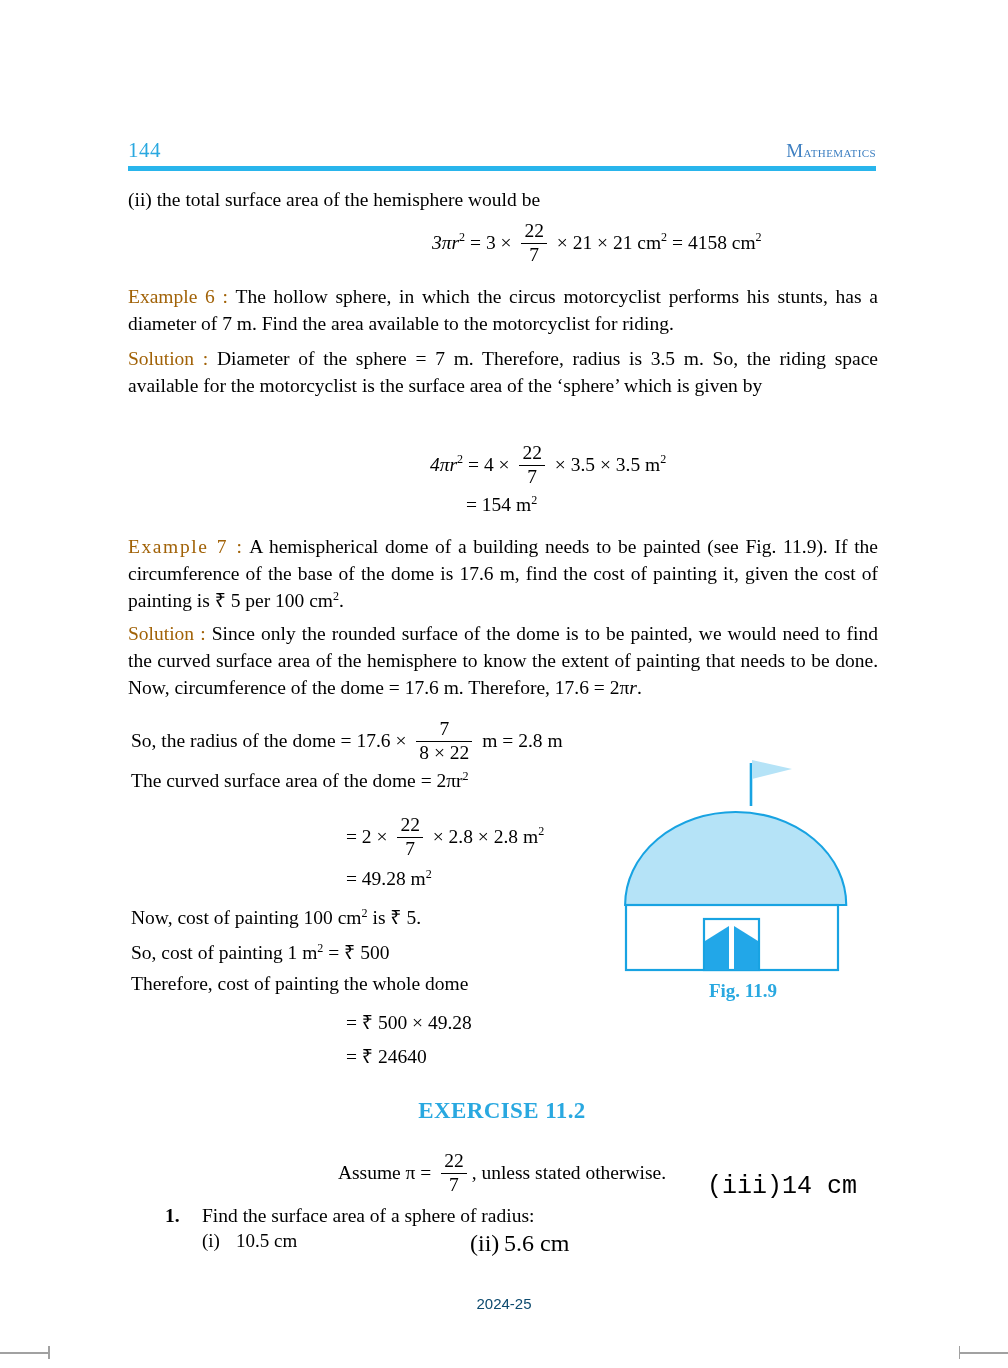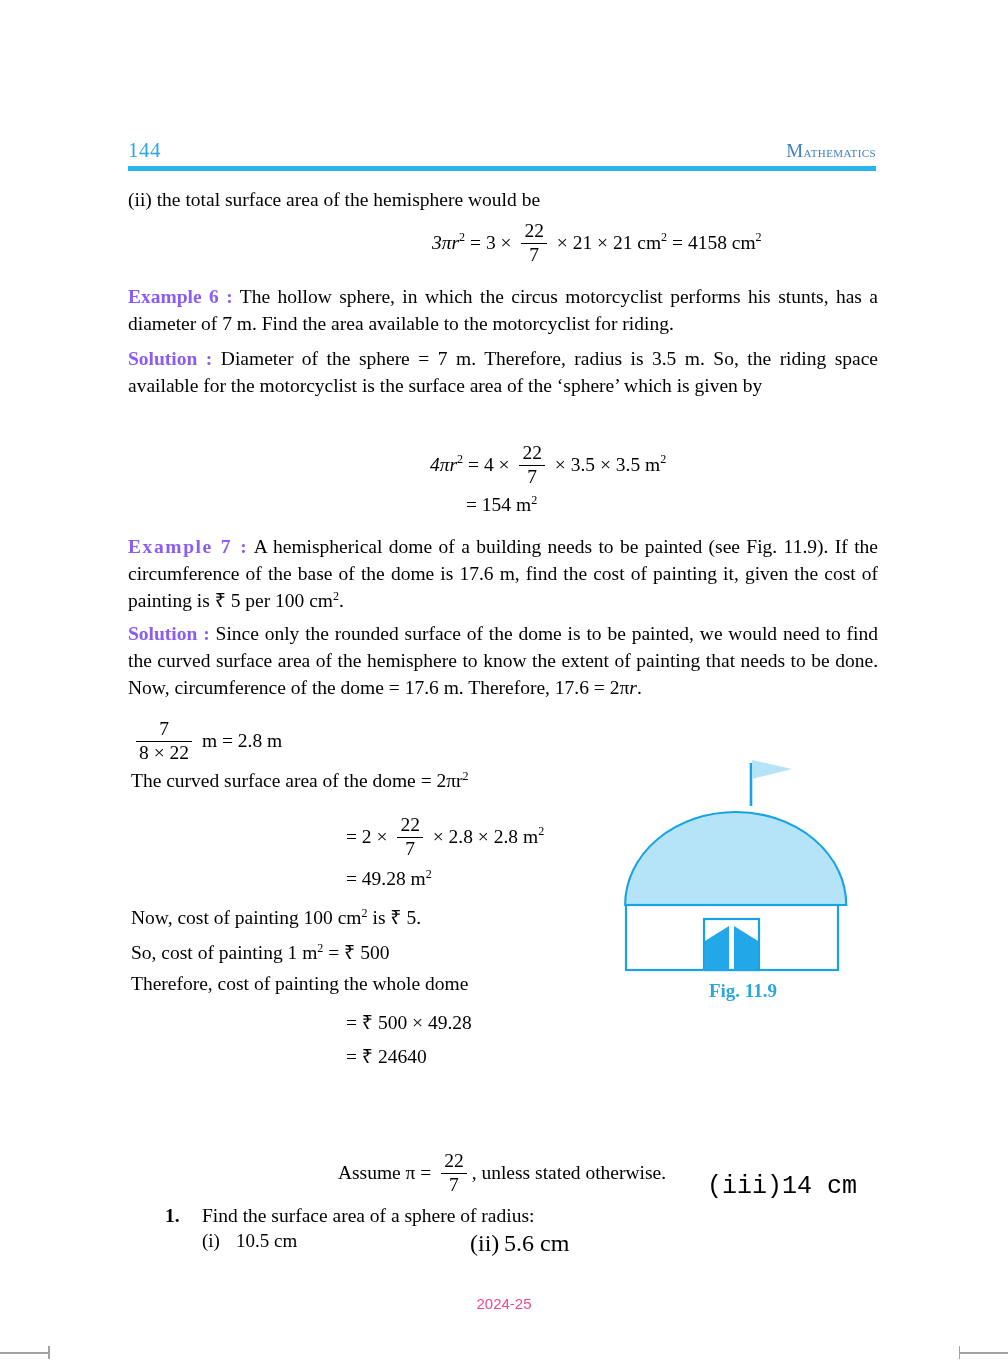--- a/index.html
+++ b/index.html
@@ -64,22 +64,22 @@
   .tblock {
     position: absolute;
     font-size: 19.5px;
     line-height: 27px;
   }
   .just {
     text-align: justify;
     text-align-last: left;
   }
   .lbl {
-    color: #8b5cf6;
-    font-weight: bold;
+    color: #a16207;
+    font-weight: normal;
     margin-top: 19px;
   }
   .lbl-sp {
     letter-spacing: 1.6px;
   }
   i.var { font-style: italic; }
   sup { font-size: 0.62em; vertical-align: super; line-height: 0; }
 
   
   .frac {
@@ -173,21 +173,21 @@
 
   
   .footer {
     position: absolute;
     left: 0;
     top: 1295px;
     width: 1008px;
     text-align: center;
     font-family: "Liberation Sans", sans-serif;
     font-size: 15px;
-    color: #ec4899;
+    color: #0c4a6e;
   }
 
   
   .crop {
     position: absolute;
     opacity: 0.55;
   }
   .crop-bl { left: 0px;  top: 1346px; }
   .crop-br { right: 0px; top: 1346px; }
   .crop .h { position: absolute; width: 48px; height: 1.5px; background: #555; top: 6px; }
@@ -251,20 +251,21 @@
     <span class="lbl lbl-sp">Example 7 :</span>
     <span>A hemispherical dome of a building needs to be painted (see Fig. 11.9). If the circumference of the base of the dome is 17.6 m, find the cost of painting it, given the cost of painting is ₹ 5 per 100 cm</span><sup>2</sup><span>.</span>
   </div>
 
   <div class="tblock just" style="left:128px; top:620px; width:750px;">
     <span class="lbl">Solution :</span>
     <span>Since only the rounded surface of the dome is to be painted, we would need to find the curved surface area of the hemisphere to know the extent of painting that needs to be done. Now, circumference of the dome = 17.6 m. Therefore, 17.6 = 2π</span><i class="var">r</i><span>.</span>
   </div>
 
   <div class="eq" style="left:131px; top:720px;">
+    <span>So, the radius of the dome = 17.6 ×</span>
     <span class="frac">
       <span class="num">7</span>
       <span class="bar"></span>
       <span class="den">8 × 22</span>
     </span>
     <span>m = 2.8 m</span>
   </div>
 
   <div class="eq" style="left:131px; top:770px;">
     <span>The curved surface area of the dome = 2πr</span><sup>2</sup>
@@ -311,20 +312,21 @@
 
       <rect x="86" y="171" width="55" height="51" fill="#ffffff" stroke="#18a3e2" stroke-width="2.2"></rect>
 
       <polygon points="87,222 87,193 111,178 111,222" fill="#22a7e8" stroke="none"></polygon>
 
       <polygon points="140,222 140,193 116,178 116,222" fill="#22a7e8" stroke="none"></polygon>
     </svg>
     <div class="fig-caption">Fig. 11.9</div>
   </div>
 
+  <div class="exercise-title">EXERCISE 11.2</div>
 
   <div class="assume">
     <span>Assume π =</span>
     <span class="frac">
       <span class="num">22</span>
       <span class="bar"></span>
       <span class="den">7</span>
     </span><span>, unless stated otherwise.</span>
   </div>
 

